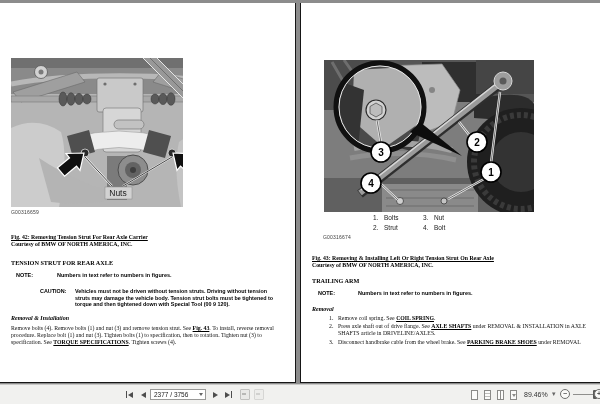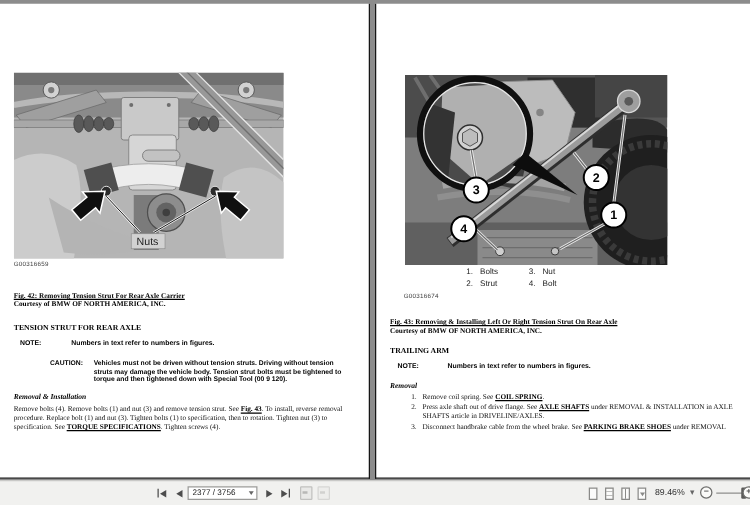--- a/index.html
+++ b/index.html
@@ -70,21 +70,21 @@
   .slider-handle{position:absolute;top:-4px;left:60%;width:4px;height:9px;background:#5a5a58;
      border-radius:1px;cursor:pointer;}
 </style>
 </head>
 <body>
 
 <div class="pages">
 
   <div class="page page-left">
 
-    <div class="abs figure-box" style="left:11px;top:55px;width:216px;height:149px;">
+    <div class="abs figure-box" style="left:11px;top:55px;width:172px;height:149px;">
       <svg width="216" height="149" viewBox="0 0 216 149">
         <rect width="216" height="149" fill="#b5b5b5"></rect>
         <rect width="216" height="36" fill="#8a8a8a"></rect>
         <rect width="216" height="10" fill="#707070"></rect>
         <path d="M0,26 C60,15 156,15 216,26" stroke="#b8b8b8" stroke-width="5" fill="none"></path>
         <path d="M2,34 L66,14 L74,24 L10,44 Z" fill="#9f9f9f" stroke="#6a6a6a" stroke-width="0.6"></path>
         <path d="M214,34 L150,14 L142,24 L206,44 Z" fill="#9f9f9f" stroke="#6a6a6a" stroke-width="0.6"></path>
         <circle cx="30" cy="14" r="6.5" fill="#d2d2d2" stroke="#5a5a5a" stroke-width="0.8"></circle>
         <circle cx="30" cy="14" r="2.5" fill="#7a7a7a"></circle>
         <circle cx="186" cy="14" r="6.5" fill="#d2d2d2" stroke="#5a5a5a" stroke-width="0.8"></circle>

